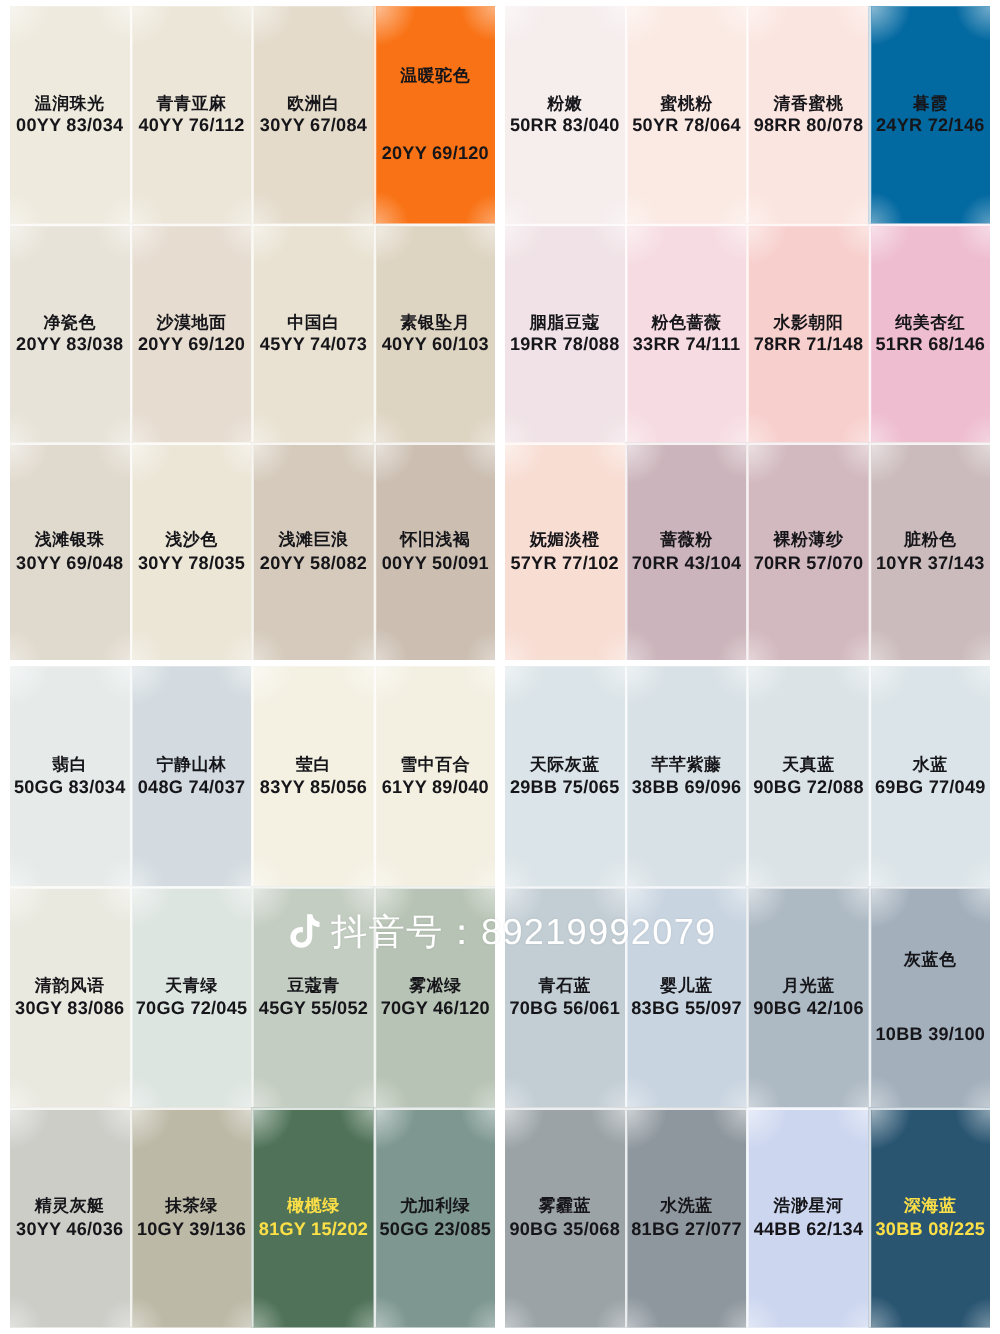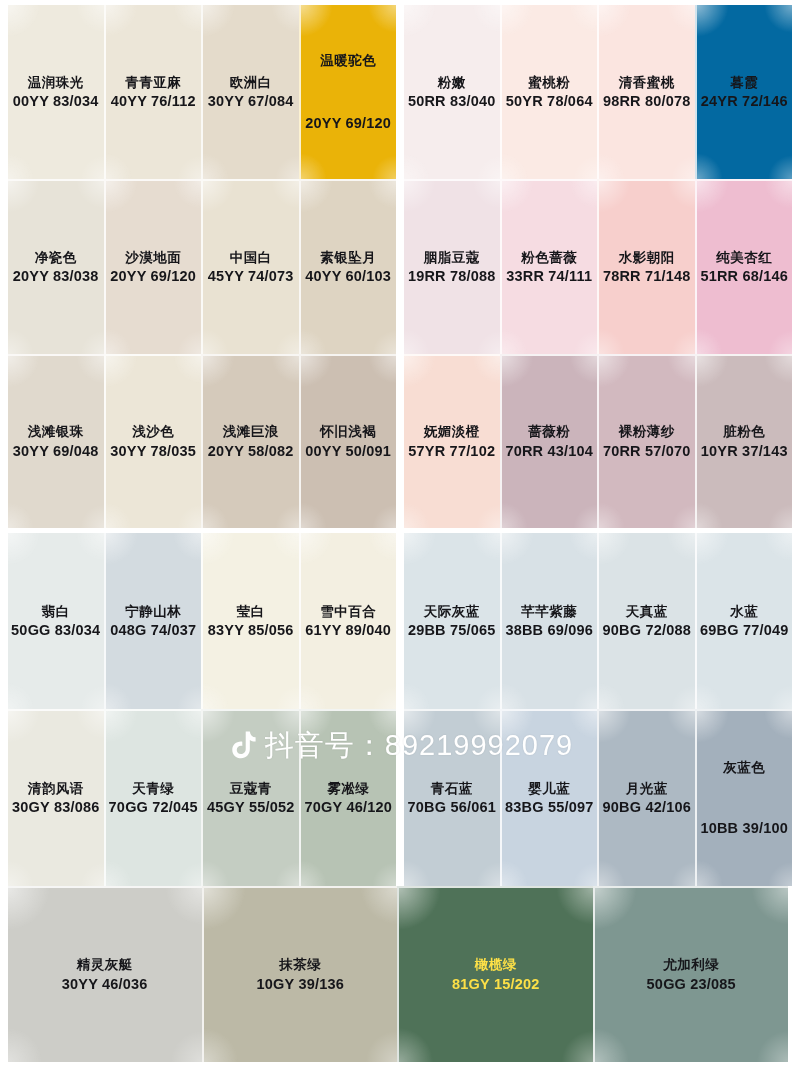--- a/index.html
+++ b/index.html
@@ -154,21 +154,21 @@
           <span class="swatch-code">00YY 83/034</span>
         </div>
         <div class="swatch" style="background-color: rgb(236, 230, 216);">
           <span class="swatch-name">青青亚麻</span>
           <span class="swatch-code">40YY 76/112</span>
         </div>
         <div class="swatch" style="background-color: rgb(228, 219, 203);">
           <span class="swatch-name">欧洲白</span>
           <span class="swatch-code">30YY 67/084</span>
         </div>
-        <div class="swatch" style="background-color: #eab308; gap: 44px;">
+        <div class="swatch" style="background-color: #f97316; gap: 44px;">
           <span class="swatch-name">温暖驼色</span>
           <span class="swatch-code">20YY 69/120</span>
         </div>
       </div>
       <div class="row-half right">
         <div class="swatch" style="background-color: rgb(246, 237, 237);">
           <span class="swatch-name">粉嫩</span>
           <span class="swatch-code">50RR 83/040</span>
         </div>
         <div class="swatch" style="background-color: rgb(251, 234, 228);">
@@ -356,20 +356,38 @@
           <span class="swatch-name">抹茶绿</span>
           <span class="swatch-code">10GY 39/136</span>
         </div>
         <div class="swatch dark" style="background-color: rgb(79, 114, 88);">
           <span class="swatch-name">橄榄绿</span>
           <span class="swatch-code">81GY 15/202</span>
         </div>
         <div class="swatch" style="background-color: rgb(126, 151, 145);">
           <span class="swatch-name">尤加利绿</span>
           <span class="swatch-code">50GG 23/085</span>
+        </div>
+      </div>
+      <div class="row-half right">
+        <div class="swatch" style="background-color: rgb(155, 163, 167);">
+          <span class="swatch-name">雾霾蓝</span>
+          <span class="swatch-code">90BG 35/068</span>
+        </div>
+        <div class="swatch" style="background-color: rgb(142, 151, 158);">
+          <span class="swatch-name">水洗蓝</span>
+          <span class="swatch-code">81BG 27/077</span>
+        </div>
+        <div class="swatch" style="background-color: rgb(204, 214, 239);">
+          <span class="swatch-name">浩渺星河</span>
+          <span class="swatch-code">44BB 62/134</span>
+        </div>
+        <div class="swatch dark" style="background-color: rgb(42, 85, 113);">
+          <span class="swatch-name">深海蓝</span>
+          <span class="swatch-code">30BB 08/225</span>
         </div>
       </div>
     </div>
 
   </div>
 
   <div class="watermark">
     <svg class="watermark-icon" viewBox="0 0 48 56" aria-hidden="true">
       <path d="M30.5 2.5 h7.2 c0.9 6.2 4.5 9.9 10.1 10.4 v7.3 c-3.6 0.3 -6.8 -0.7 -10.1 -2.9 v15.9 c0 9.6 -6.9 16.2 -15.4 16.2 C13.6 49.4 7 43.3 7 34.8 c0 -8.4 6.6 -14.6 15.1 -14.6 0.8 0 1.6 0.06 2.4 0.2 v7.7 c-0.8 -0.3 -1.6 -0.4 -2.4 -0.4 -4.1 0 -7.3 3.1 -7.3 7.1 0 4 3.2 7.2 7.3 7.2 4.3 0 8.4 -3.2 8.4 -8.9 z" fill="#ffffff"></path>
     </svg>

